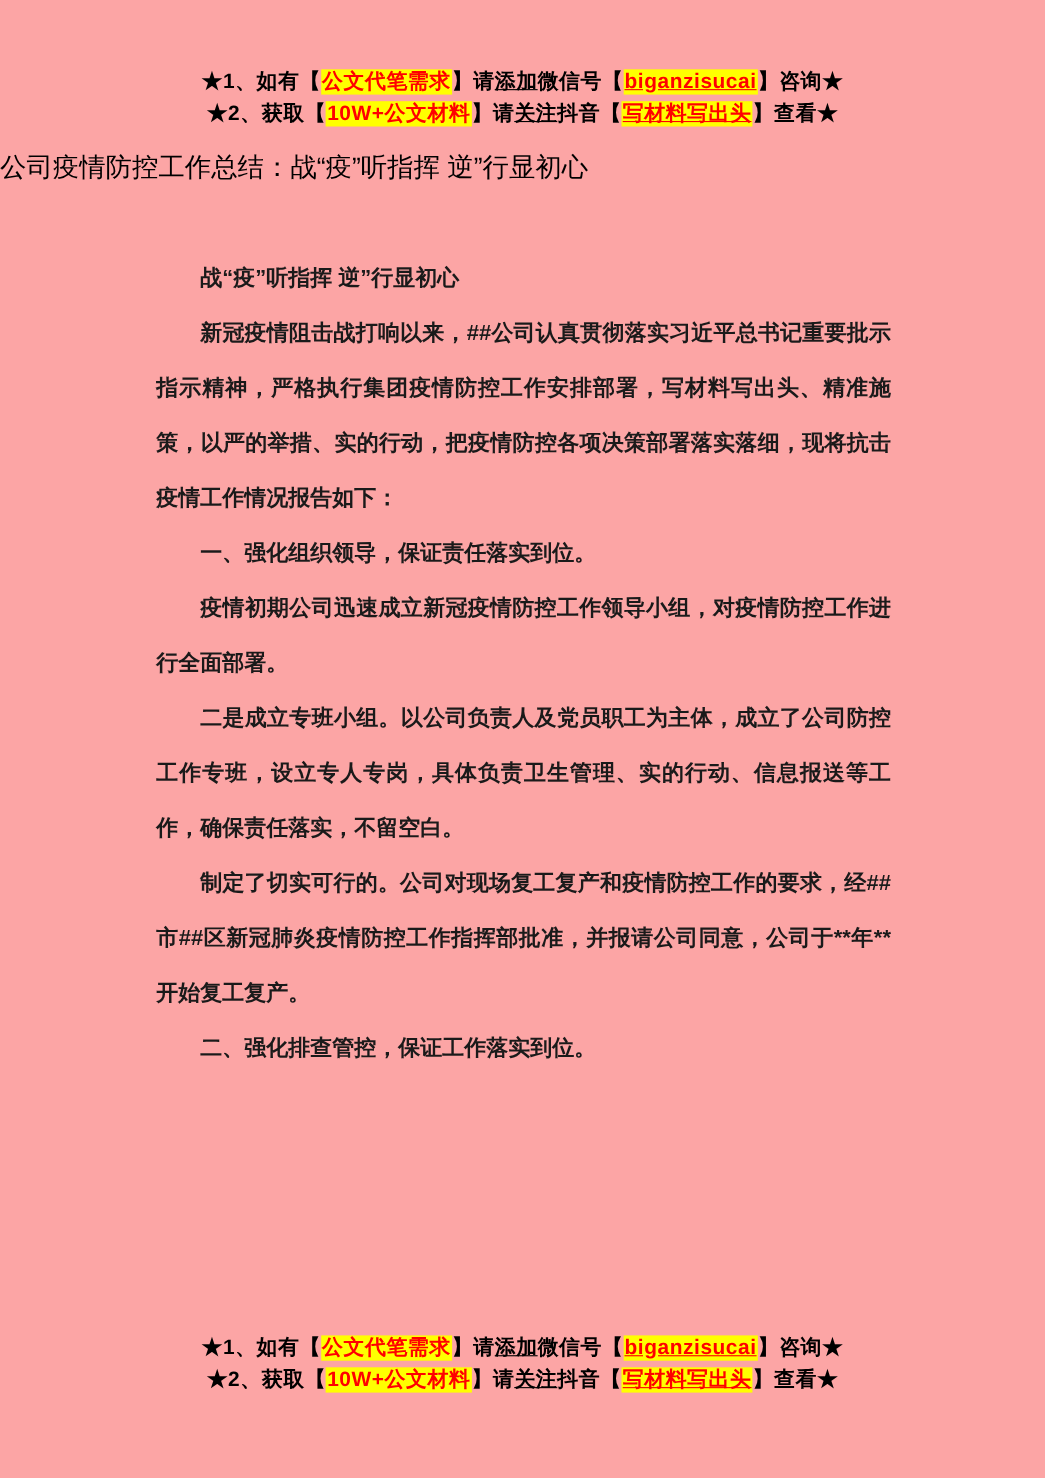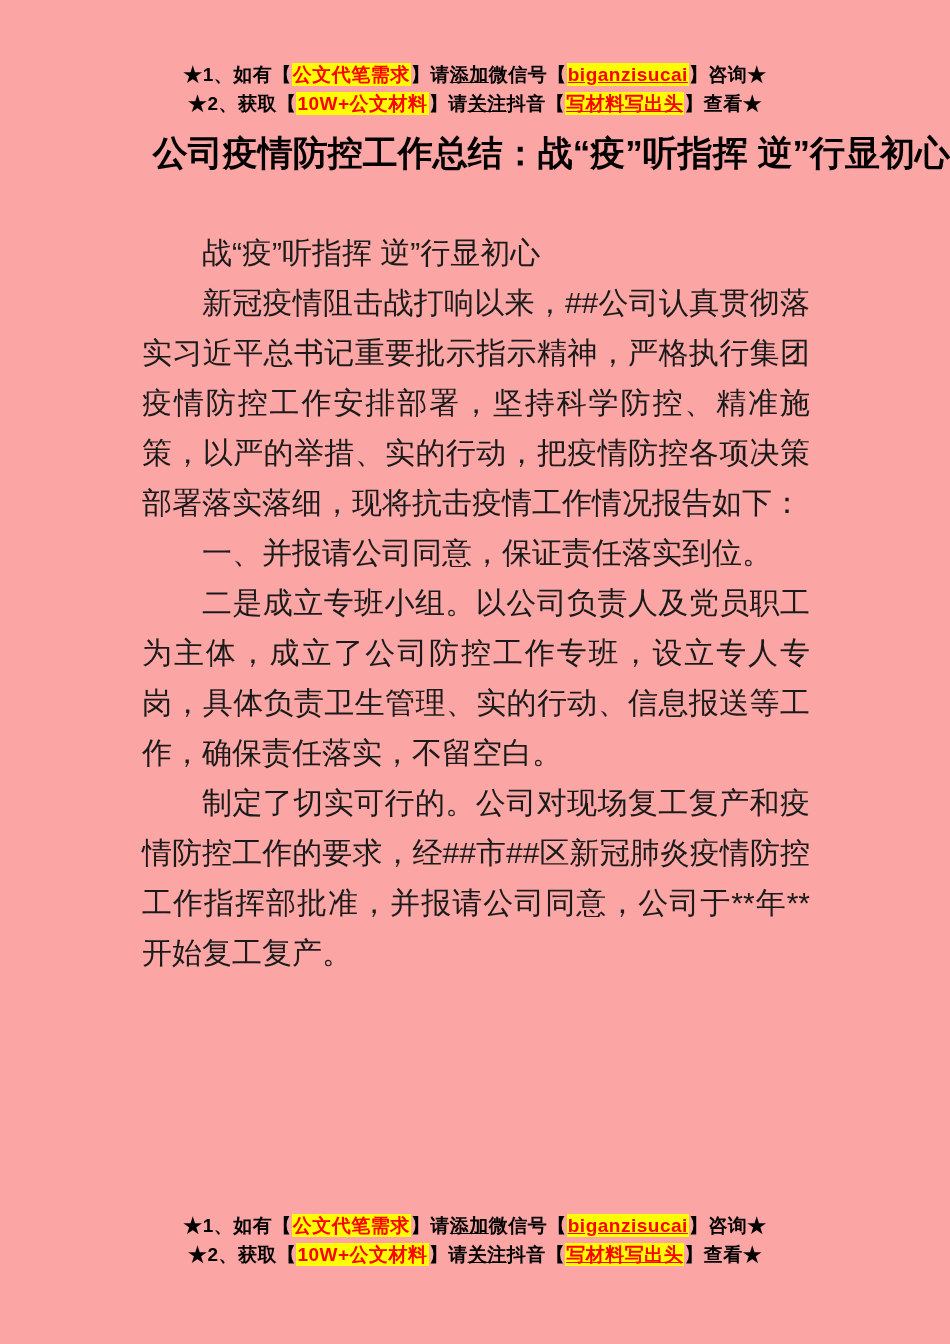--- a/index.html
+++ b/index.html
@@ -39,36 +39,36 @@
   }
   .ul-black {
     text-decoration: underline;
     text-decoration-color: #000000;
   }
   .doc-title {
     position: absolute;
     top: 132px;
     left: 0;
     right: 0;
-    text-align: right;
-    font-size: 35px;
+    text-align: left;
+    font-size: 24px;
     line-height: 42px;
-    font-weight: 700;
+    font-weight: 400;
     color: #000000;
   }
   .doc-body {
     position: absolute;
     top: 228px;
     left: 142px;
     width: 668px;
-    font-size: 30px;
+    font-size: 20px;
     line-height: 50px;
     color: #1a1a1a;
     text-align: justify;
-    font-weight: 400;
+    font-weight: 700;
   }
   .doc-body p {
     text-indent: 2em;
     margin: 0;
   }
 </style>
 </head>
 <body>
 
 <div class="page">
@@ -79,24 +79,26 @@
     </div>
     <div>
       <span>★2、获取【</span><span class="hl">10W+公文材料</span><span>】请</span><span class="ul-black">关注</span><span>抖音【</span><span class="hl-ul">写材料写出头</span><span>】查看★</span>
     </div>
   </div>
 
   <h1 class="doc-title">公司疫情防控工作总结：战“疫”听指挥 逆”行显初心</h1>
 
   <div class="doc-body">
     <p>战“疫”听指挥 逆”行显初心</p>
-    <p>新冠疫情阻击战打响以来，##公司认真贯彻落实习近平总书记重要批示指示精神，严格执行集团疫情防控工作安排部署，坚持科学防控、精准施策，以严的举措、实的行动，把疫情防控各项决策部署落实落细，现将抗击疫情工作情况报告如下：</p>
-    <p>一、并报请公司同意，保证责任落实到位。</p>
+    <p>新冠疫情阻击战打响以来，##公司认真贯彻落实习近平总书记重要批示指示精神，严格执行集团疫情防控工作安排部署，写材料写出头、精准施策，以严的举措、实的行动，把疫情防控各项决策部署落实落细，现将抗击疫情工作情况报告如下：</p>
+    <p>一、强化组织领导，保证责任落实到位。</p>
+    <p>疫情初期公司迅速成立新冠疫情防控工作领导小组，对疫情防控工作进行全面部署。</p>
     <p>二是成立专班小组。以公司负责人及党员职工为主体，成立了公司防控工作专班，设立专人专岗，具体负责卫生管理、实的行动、信息报送等工作，确保责任落实，不留空白。</p>
     <p>制定了切实可行的。公司对现场复工复产和疫情防控工作的要求，经##市##区新冠肺炎疫情防控工作指挥部批准，并报请公司同意，公司于**年**开始复工复产。</p>
+    <p>二、强化排查管控，保证工作落实到位。</p>
   </div>
 
   <div class="promo promo-bottom">
     <div>
       <span>★1、如有【</span><span class="hl">公文代笔需求</span><span>】请</span><span class="ul-black">添加</span><span>微信号【</span><span class="hl-ul">biganzisucai</span><span>】咨询★</span>
     </div>
     <div>
       <span>★2、获取【</span><span class="hl">10W+公文材料</span><span>】请</span><span class="ul-black">关注</span><span>抖音【</span><span class="hl-ul">写材料写出头</span><span>】查看★</span>
     </div>
   </div>

